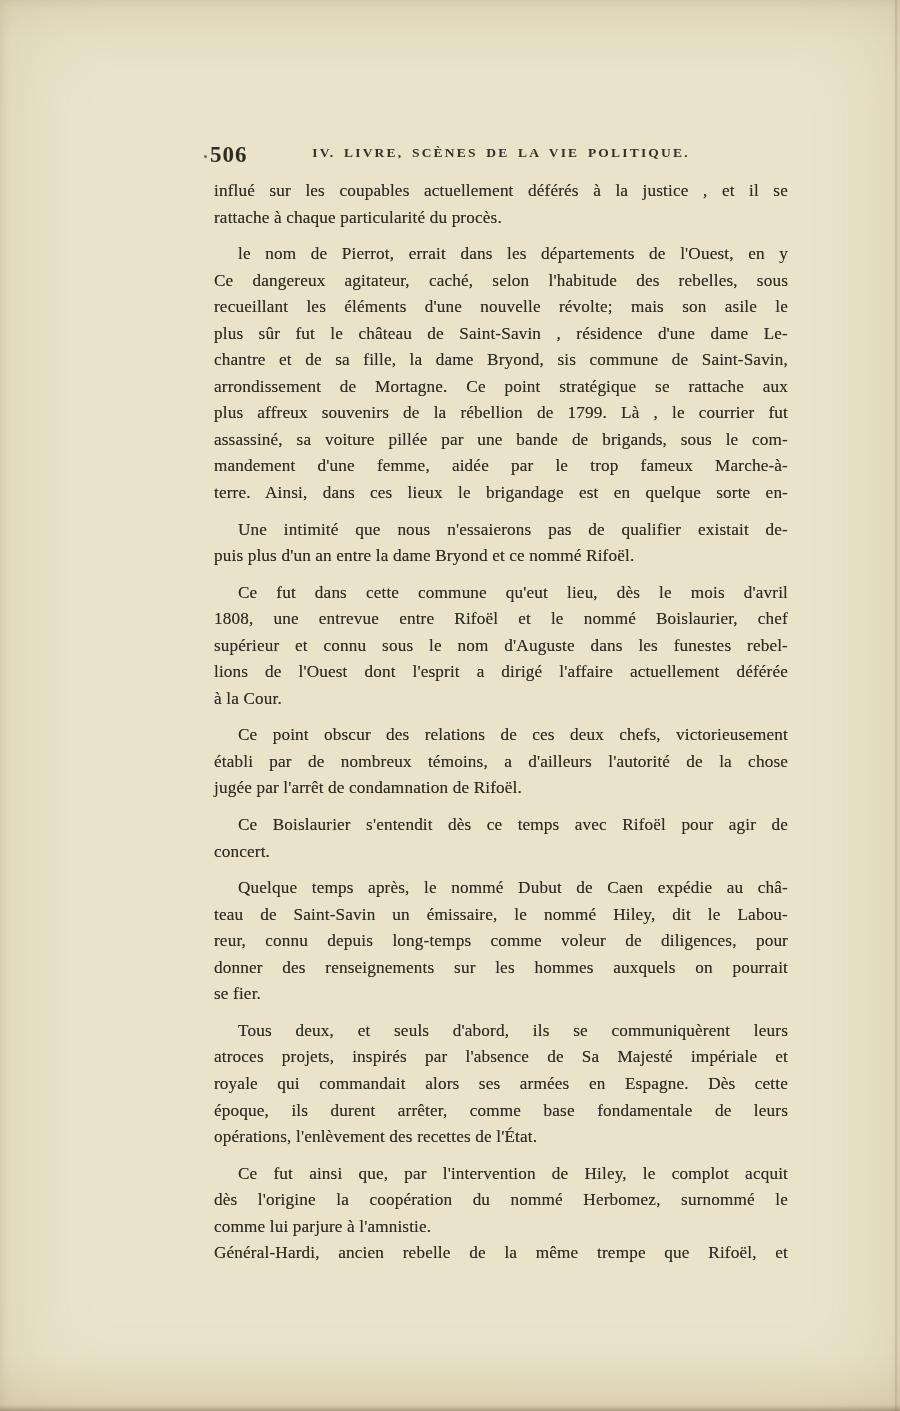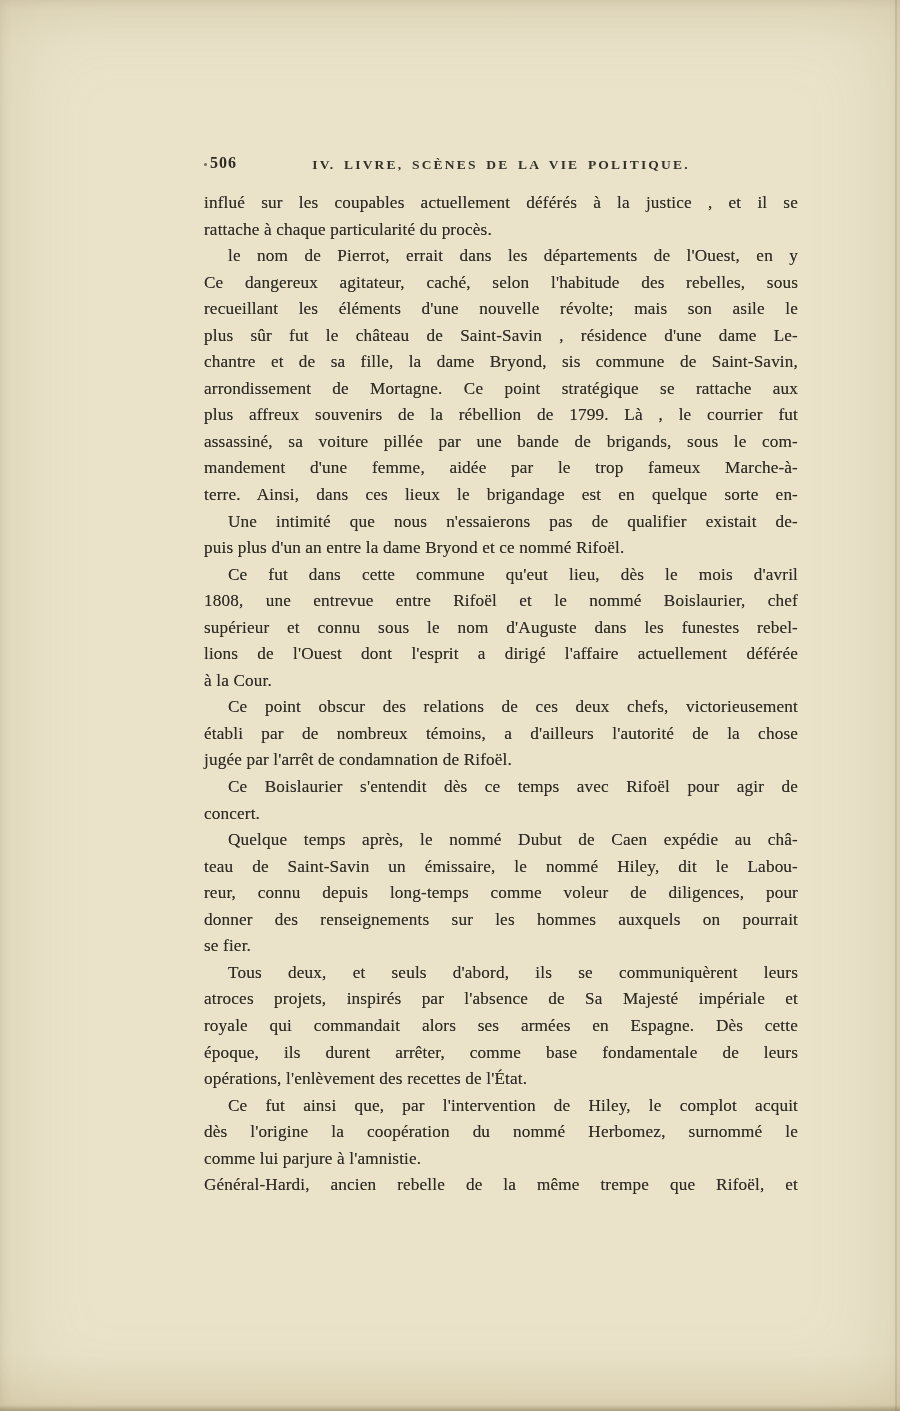--- a/index.html
+++ b/index.html
@@ -26,41 +26,40 @@
     content:""; position:absolute; top:0; bottom:0; right:3px; width:2px;
     background: rgba(100,85,50,0.16);
   }
   .text-col {
     position:absolute; left:204px; top:142px; width:594px;
     color:#2e2b24;
   }
   .page-header { position:relative; height:22px; margin-bottom:14px; }
   .page-number {
     position:absolute; left:0; top:0;
-    font-size:16px; font-weight:bold; letter-spacing:1px;font-family:Liberation Serif, serif;
+    font-size:23px; font-weight:bold; letter-spacing:1px;font-family:Liberation Serif, serif;
   }
   .page-number::before {
     content:""; display:inline-block; width:3px; height:3px; border-radius:50%;
     background:rgba(46,43,36,0.65); vertical-align:middle; margin-right:3px;
   }
   .header-title {
     text-align:center;
     font-size:13.5px; font-weight:bold;
     letter-spacing:2.2px; word-spacing:3px;
     padding-top:3px;
     color:#33302a;
-    margin-top:12px;
   }
   .body-text {
     font-size:17.2px;
     line-height:26.55px;
     letter-spacing:0.15px;
     text-shadow: 0 0 0.4px rgba(46,43,36,0.55);
   }
-  .para { margin:0; }
+  .para { margin:10px; }
   .para.indent .line:first-child { text-indent:24px; }
   .line {
     display:block;
     text-align:justify;
     text-align-last:justify;
   }
   .line.last { text-align-last:left; }
 </style>
 </head>
 <body>

